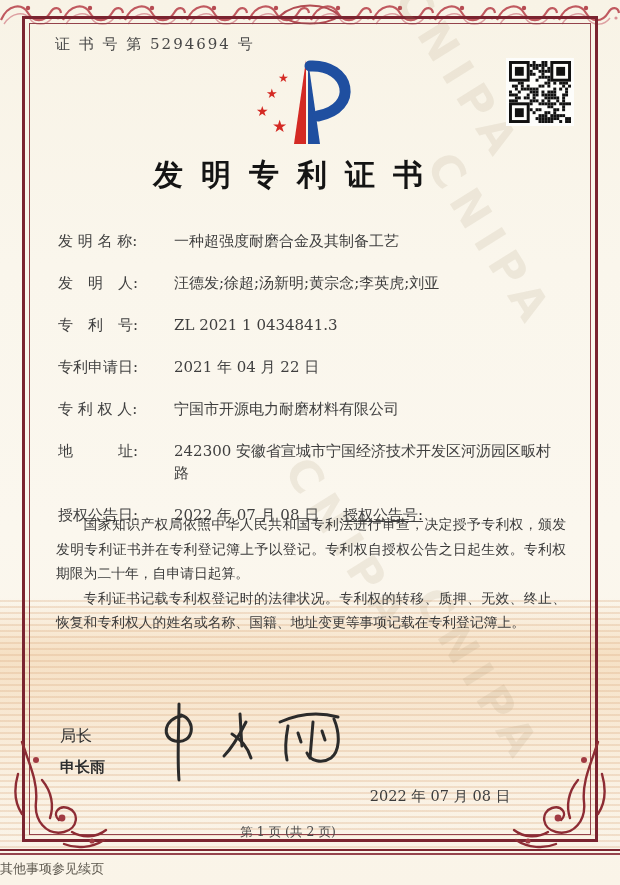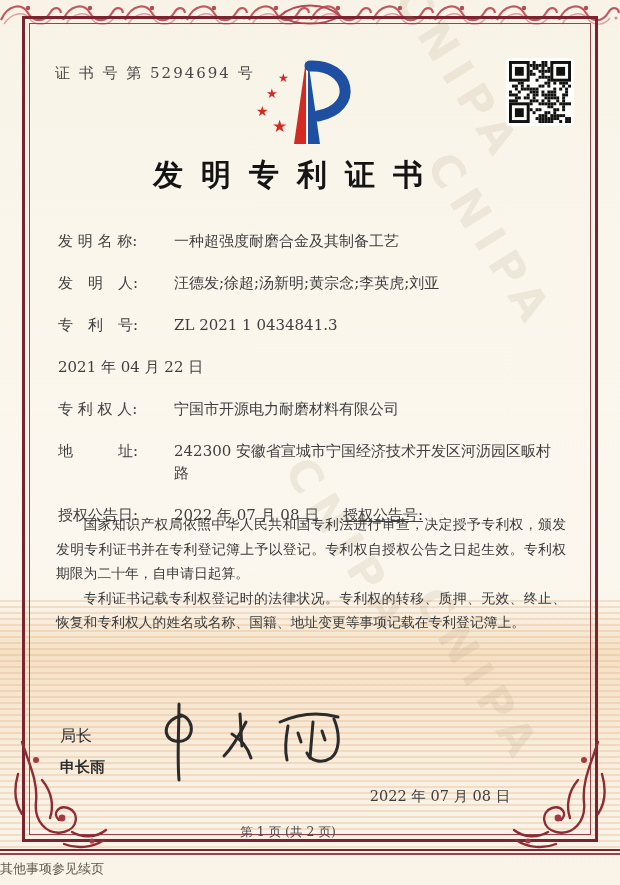--- a/index.html
+++ b/index.html
@@ -34,21 +34,21 @@
   .corner-bl { left:12px; top:740px; }
   .corner-br { left:508px; top:740px; transform:scaleX(-1); }
   
   .wm {
     position:absolute; font-family:"DejaVu Sans","Liberation Sans",sans-serif;
     font-weight:bold; font-size:44px; letter-spacing:10px;
     color:rgba(170,150,115,0.15); transform:rotate(58deg); white-space:nowrap;
     pointer-events:none;
   }
   
-  .cert-no { position:absolute; left:55px; top:64px; font-size:15px; letter-spacing:2px; color:#474747; }
+  .cert-no { position:absolute; left:55px; top:35px; font-size:15px; letter-spacing:2px; color:#474747; }
   .qr-box { position:absolute; left:506px; top:58px; width:68px; height:68px; background:#fdfdfb; padding:3px; }
   .logo { position:absolute; left:248px; top:56px; width:124px; height:92px; }
   .title {
     position:absolute; left:0; top:155px; width:576px; text-align:center;
     font-size:30px; font-weight:bold; color:#141414; letter-spacing:18px; text-indent:18px;
   }
   
   .content { position:absolute; left:58px; top:230px; width:508px; font-size:15px; }
   .field-row { display:flex; margin-bottom:20px; line-height:22px; }
   .field-label { flex:0 0 116px; white-space:pre-wrap; }
@@ -316,20 +316,21 @@
     </div>
     <div class="field-row">
       <span class="field-label">发　明　人:</span>
       <span class="field-value">汪德发;徐超;汤新明;黄宗念;李英虎;刘亚</span>
     </div>
     <div class="field-row">
       <span class="field-label">专　利　号:</span>
       <span class="field-value">ZL 2021 1 0434841.3</span>
     </div>
     <div class="field-row">
+      <span class="field-label">专利申请日:</span>
       <span class="field-value">2021 年 04 月 22 日</span>
     </div>
     <div class="field-row">
       <span class="field-label">专 利 权 人:</span>
       <span class="field-value">宁国市开源电力耐磨材料有限公司</span>
     </div>
     <div class="field-row">
       <span class="field-label">地　　　址:</span>
       <span class="field-value">242300 安徽省宣城市宁国经济技术开发区河沥园区畈村路</span>
     </div>

